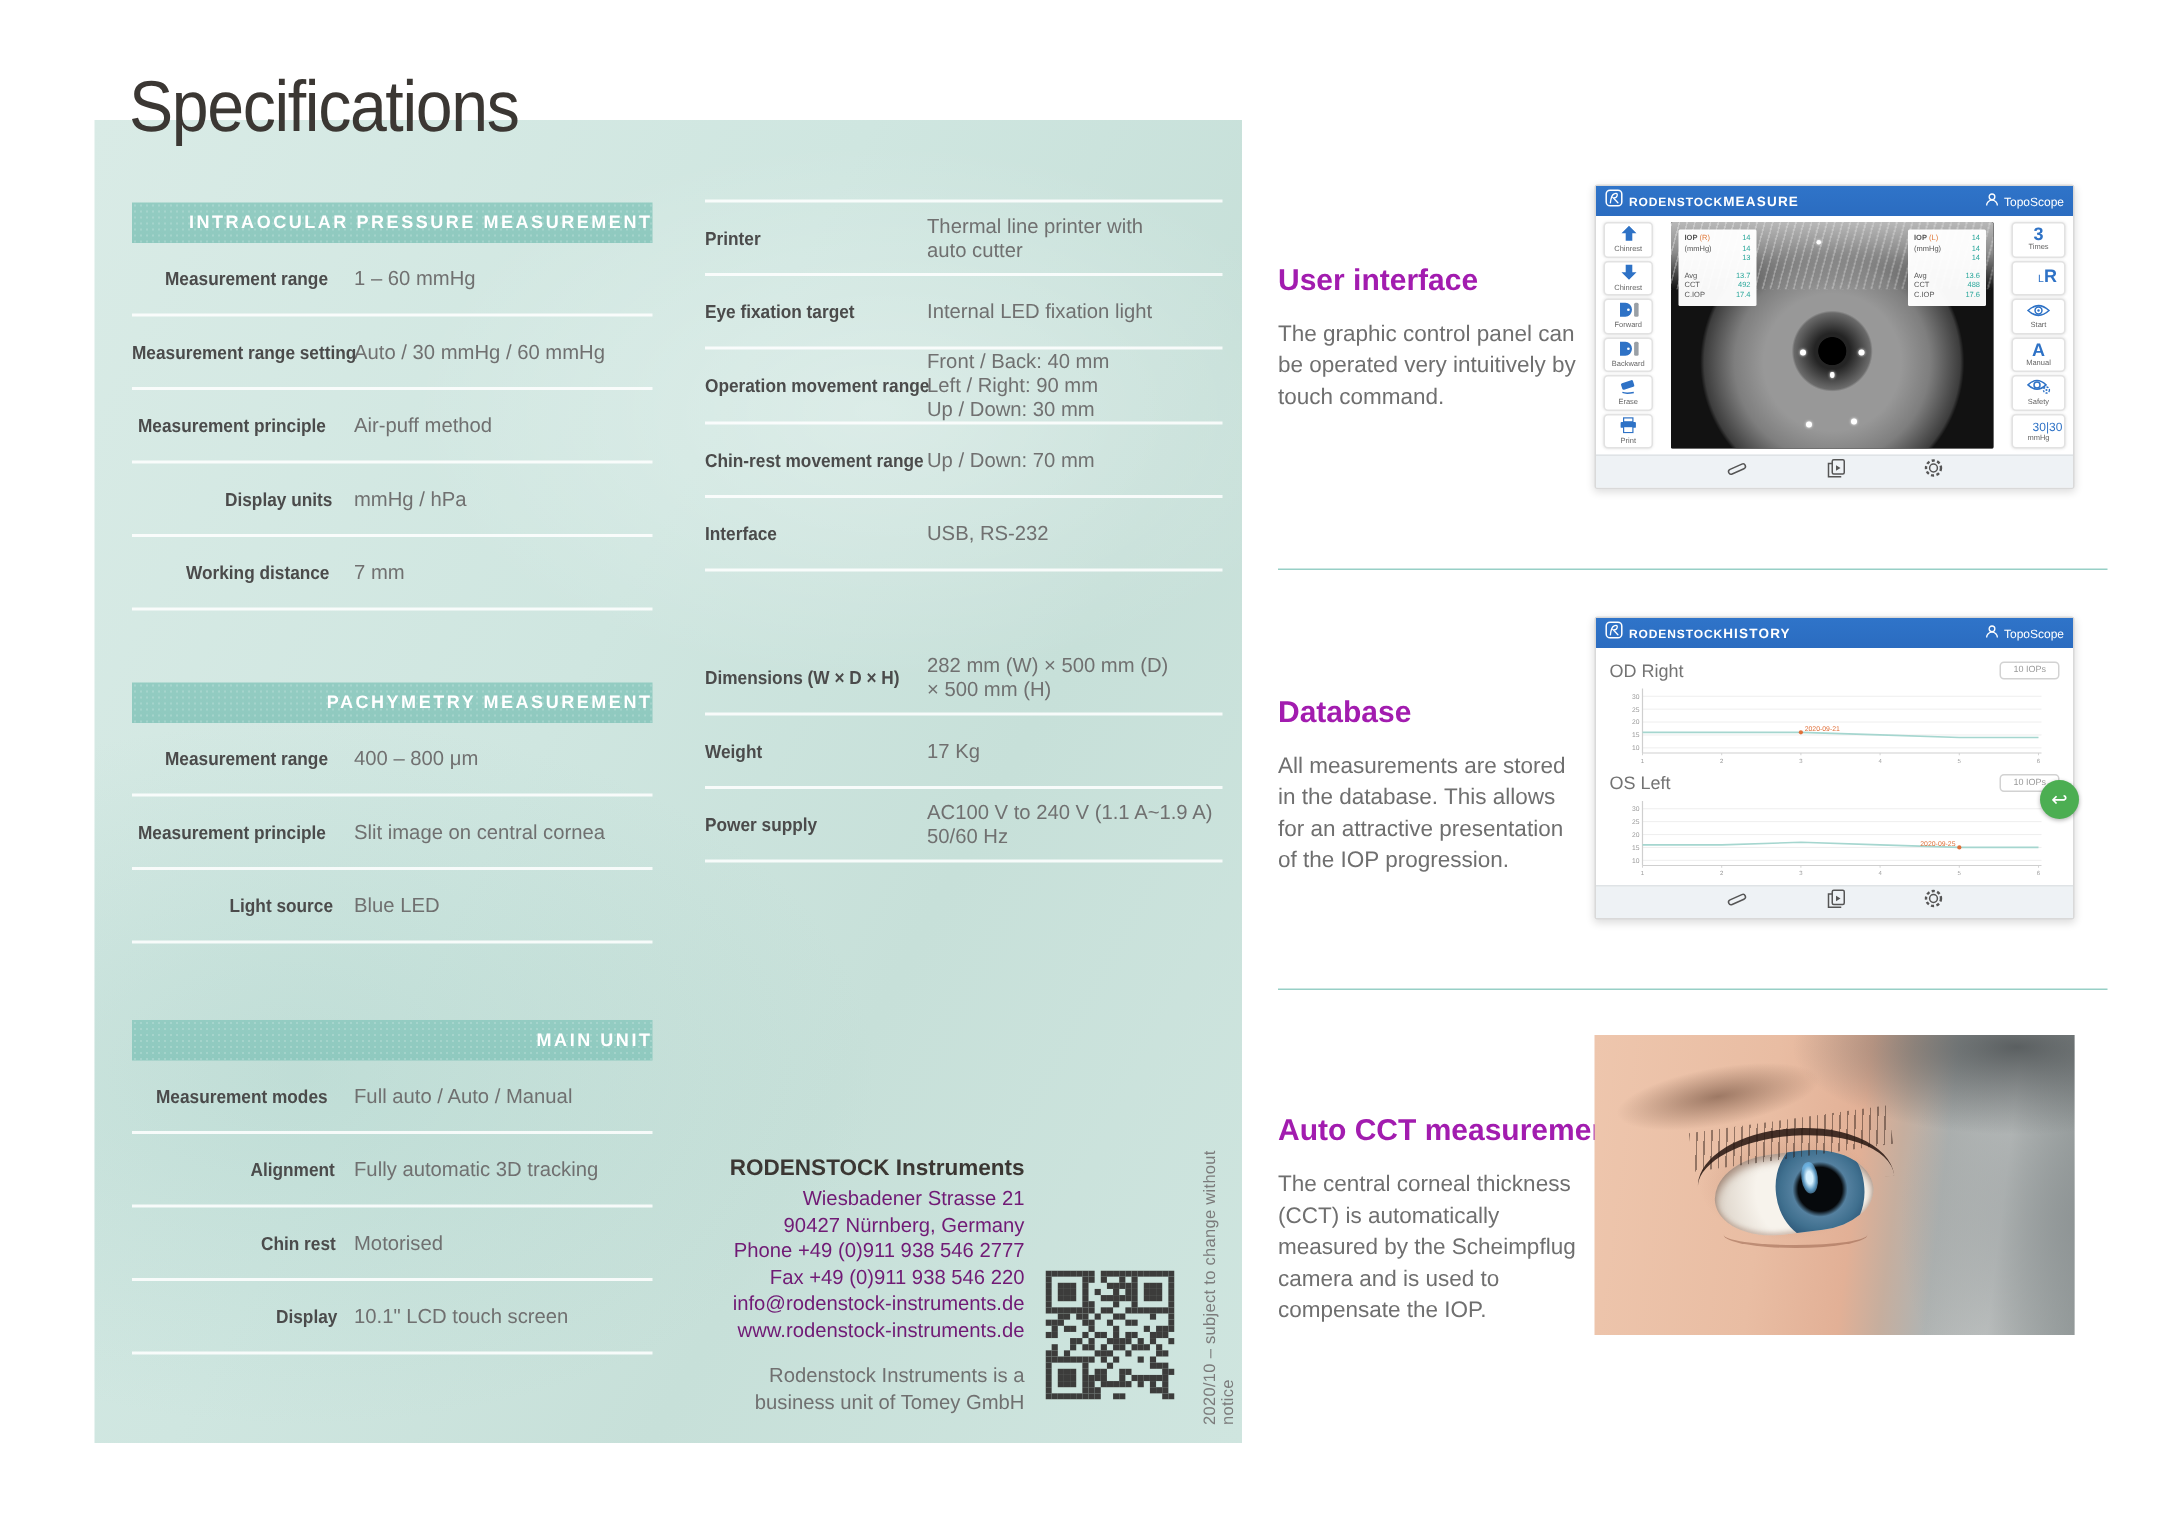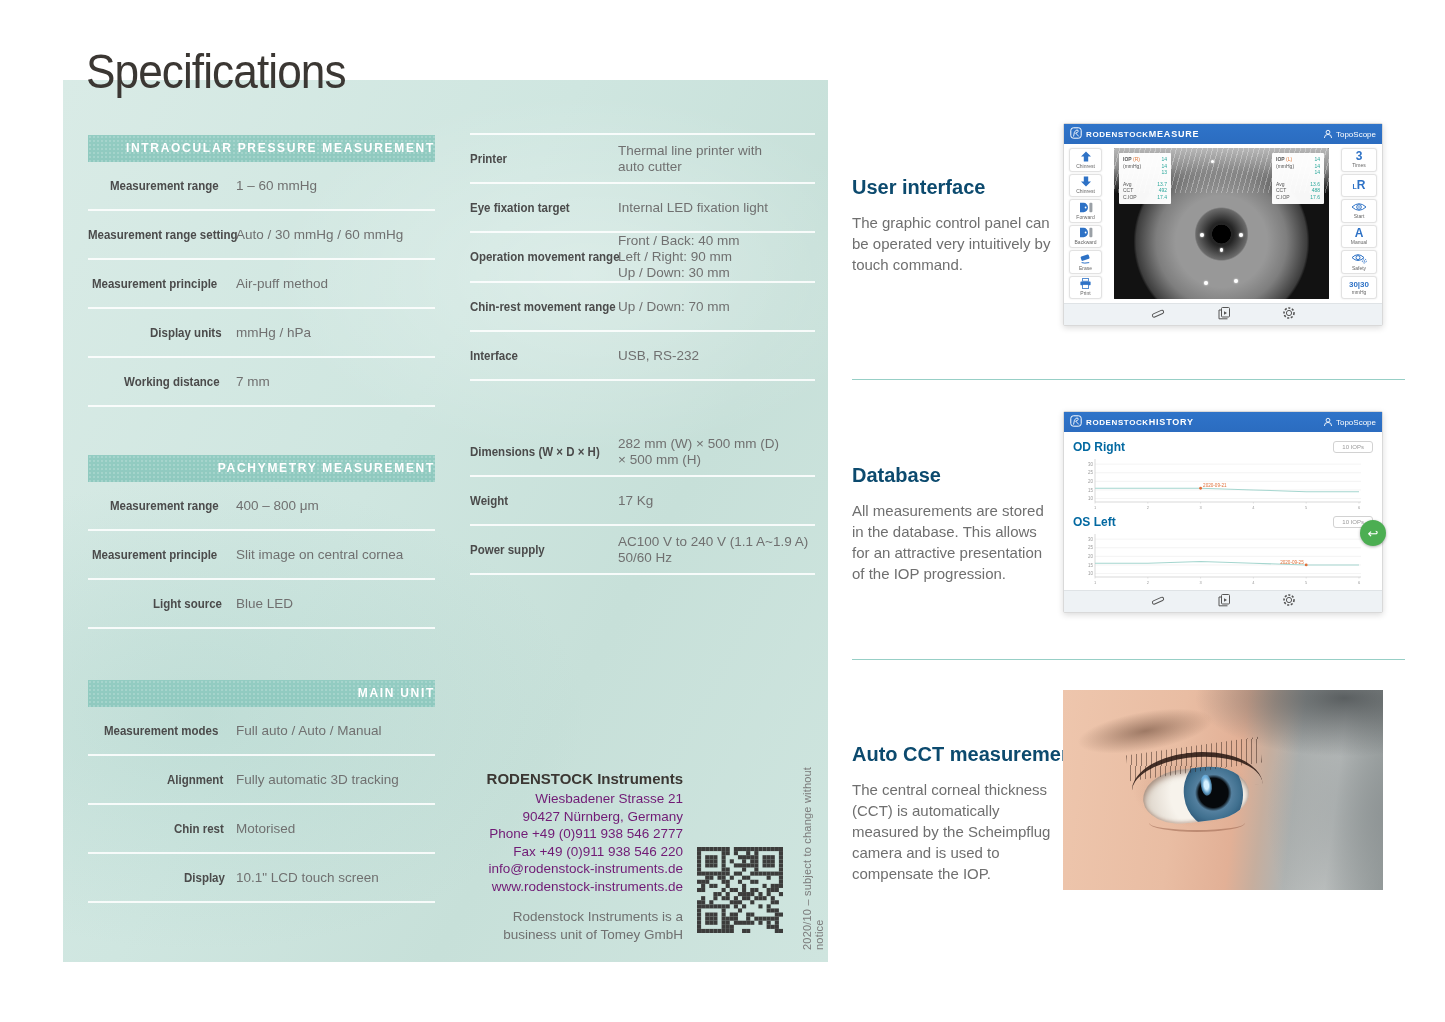--- a/index.html
+++ b/index.html
@@ -42,21 +42,21 @@
   .contact-name { font-size:15px; font-weight:bold; color:#3b3733; margin-bottom:3px; }
   .contact-line { font-size:13.5px; color:#701a75; line-height:17.5px; }
   .contact-note { margin-top:13px; font-size:13.5px; color:#707070; line-height:17.5px; white-space:pre-line; }
   .qr { position:absolute; left:697px; top:847px; width:86px; height:86px; }
   .footnote {
     position:absolute; left:801px; top:742px; height:208px;
     writing-mode:vertical-rl; transform:rotate(180deg);
     font-size:11px; color:#7b7b7b; letter-spacing:0.2px;
   }
   
-  .sec-title { position:absolute; font-size:20px; font-weight:bold; color:#0c4a6e; }
+  .sec-title { position:absolute; font-size:20px; font-weight:bold; color:#a21caf; }
   .sec-body  { position:absolute; font-size:15px; color:#6f6f6f; line-height:21px; }
   .divider   { position:absolute; left:852px; width:553px; height:1px; background:#97cfc6; }
   
   .card {
     position:absolute; width:320px; background:#fff; border:1px solid #d9d9d9;
     border-radius:2px; box-shadow:0 2px 6px rgba(0,0,0,0.14);
     display:flex; flex-direction:column; overflow:visible;
   }
   .bluebar {
     height:20px; flex:none; background:linear-gradient(#2f74c9,#2b6cc0);
@@ -72,21 +72,21 @@
   
   .mbody { flex:1; display:flex; padding:4px 5px; background:#fff; }
   .btncol { width:33px; flex:none; display:flex; flex-direction:column; gap:2px; }
   .sbtn {
     flex:1; background:#fff; border:1px solid #e2e2e2; border-radius:3px;
     box-shadow:0 0 2px rgba(0,0,0,0.10); display:flex; flex-direction:column;
     align-items:center; justify-content:center; gap:1px;
     font-size:5px; color:#666; line-height:5px; padding:1px 0;
   }
   .big-blue { color:#2e72c6; font-weight:bold; font-size:12px; line-height:11px; }
-  .mid-blue { color:#2e72c6; font-weight:bold; font-size:8px; line-height:9px; }
+  .mid-blue { color:#2e72c6; font-weight:normal; font-size:8px; line-height:9px;padding-left:12px; }
   .mimg { flex:1; position:relative; background:#141414; margin:0 12px; border-radius:1px; overflow:hidden; }
   .meye { position:absolute; inset:0; background:
       radial-gradient(circle 13px at 50% 57%, #000 0 70%, rgba(0,0,0,0) 74%),
       radial-gradient(circle 30px at 50% 57%, #242424 40%, #6a6a6a 85%, rgba(106,106,106,0) 90%),
       radial-gradient(circle 88px at 50% 62%, #989898 0 52%, #7e7e7e 74%, #3d3d3d 97%, rgba(0,0,0,0) 100%),
       #121212; }
   .mlash { position:absolute; left:0; right:0; top:0; height:30%; background:
       repeating-linear-gradient(105deg, rgba(255,255,255,0.30) 0 1px, rgba(255,255,255,0) 1px 5px),
       linear-gradient(180deg,#b8b8b8 0%,#8c8c8c 45%, rgba(60,60,60,0) 100%); }
   .dot { position:absolute; background:#fff; border-radius:50%; box-shadow:0 0 2px #fff; }
@@ -94,21 +94,21 @@
     position:absolute; top:5px; width:52px; background:rgba(255,255,255,0.97);
     padding:3px 4px; font-size:5px; line-height:6.6px; color:#555; border-radius:1px;
   }
   .ovl-row { display:flex; justify-content:space-between; }
   .tealv { color:#2aa79b; }
   .orng  { color:#e0793a; }
   .ovl-gap { height:5px; }
   
   .hbody { flex:1; background:#fff; padding:5px 9px 0; position:relative; }
   .hhead { display:flex; align-items:center; justify-content:space-between; height:17px; margin-top:1px; }
-  .hlabel { font-size:12px; font-weight:bold; color:#0369a1; }
+  .hlabel { font-size:12px; font-weight:normal; color:#737373; }
   .hbtn { border:1px solid #d2d2d2; border-radius:3px; background:#fff; color:#9a9a9a;
           font-size:6px; padding:2px 8px; line-height:6px; }
   .chart { display:block; margin:1px 0 0 8px; }
   .undo-btn {
     position:absolute; right:-4px; top:88px; width:26px; height:26px; border-radius:50%;
     background:#4cae52; color:#fff; display:flex; align-items:center; justify-content:center;
     font-size:13px; box-shadow:0 1px 3px rgba(0,0,0,0.3); z-index:5;
   }
   
   .photo { position:absolute; left:1063px; top:690px; width:320px; height:200px; overflow:hidden;

